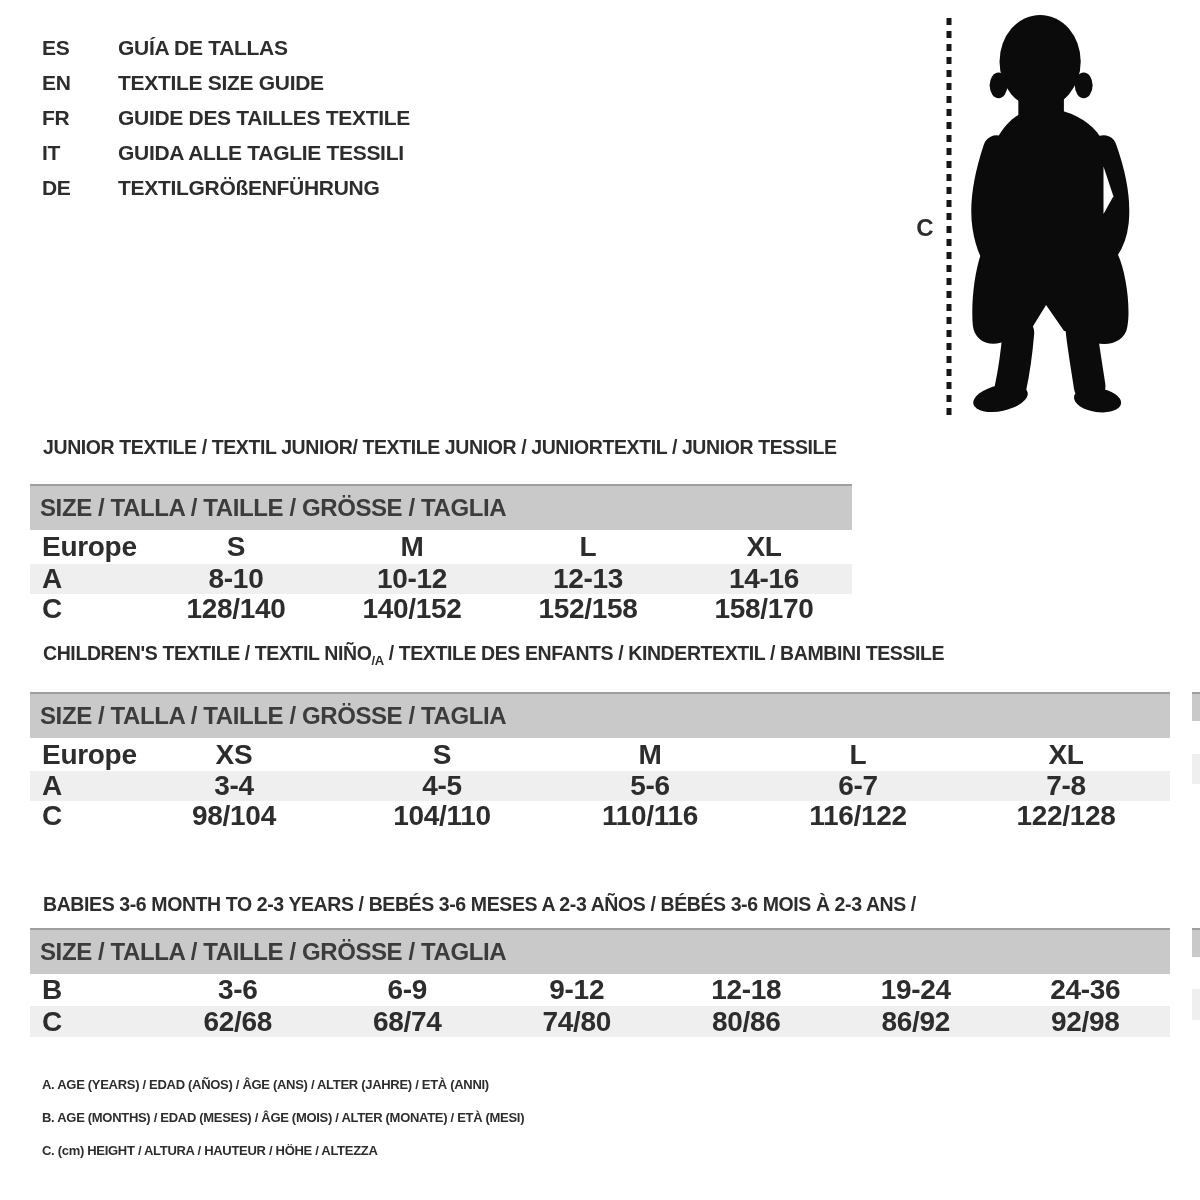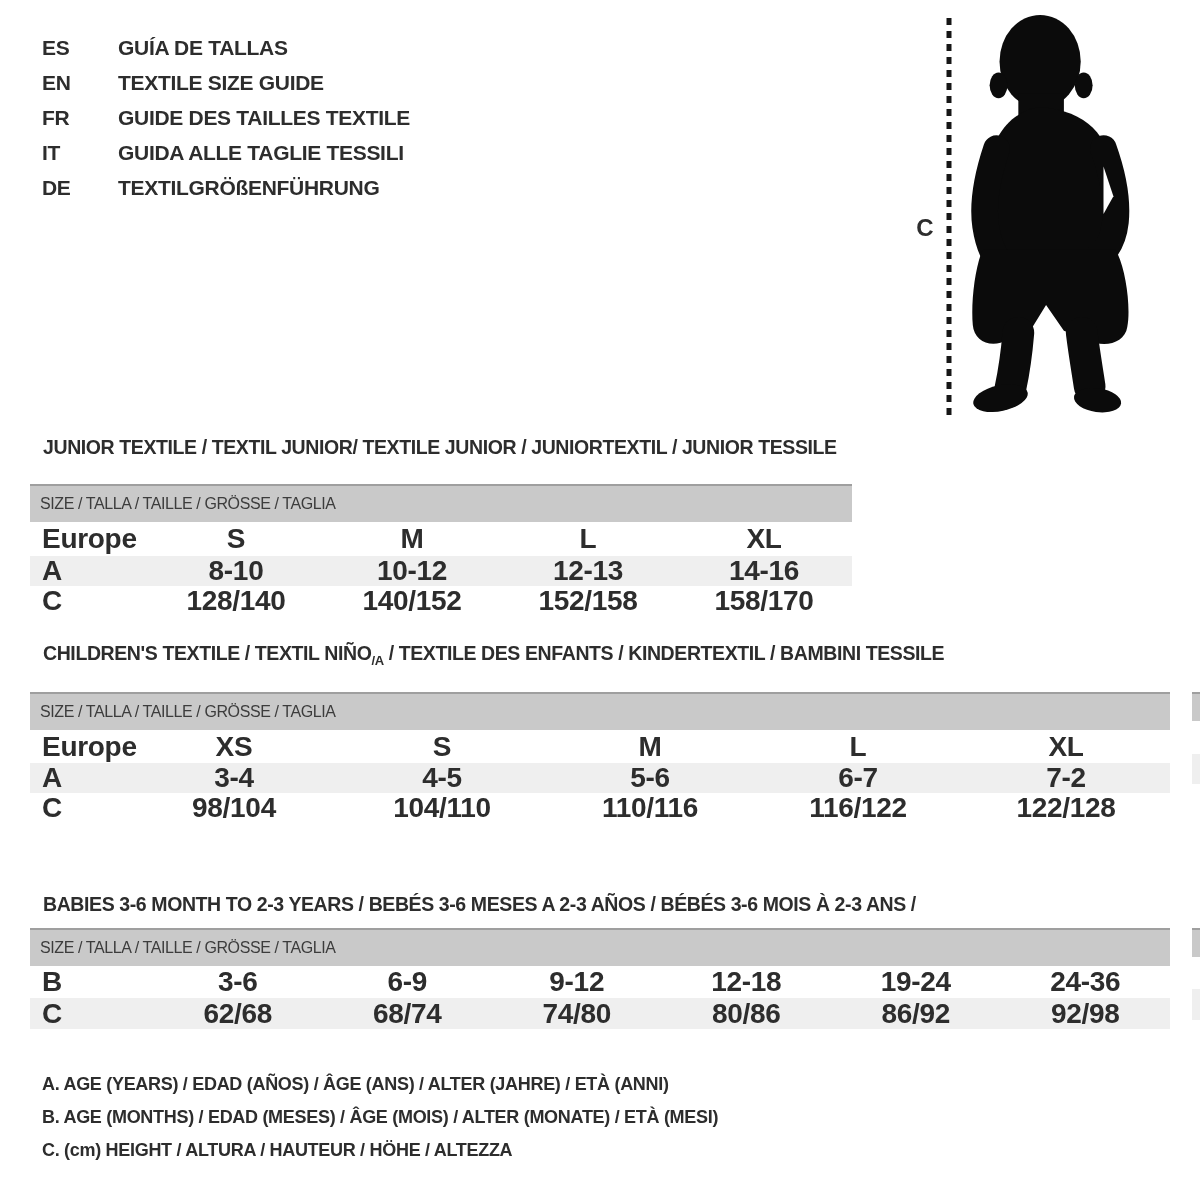--- a/index.html
+++ b/index.html
@@ -15,42 +15,42 @@
   .dash-line { position:absolute; left:944px; top:16px; width:12px; height:402px; }
   .figure-c { position:absolute; left:910px; top:214px; width:30px; font-weight:bold; font-size:24px; text-align:center; }
   .figure { position:absolute; left:958px; top:12px; width:190px; height:406px; }
   
   .section-title { position:absolute; left:43px; font-weight:bold; font-size:19.5px; letter-spacing:-0.4px; line-height:20px; white-space:nowrap;text-align:right; }
   .section-title .sub { font-size:13px; vertical-align:sub; }
   .two-line { line-height:33px; }
   
   .size-table { position:absolute; }
   .size-bar {
-    height:38px; background:#c9c9c9; border-top:2px solid #9f9f9f; box-sizing:border-box;
+    height:46px; background:#c9c9c9; border-top:2px solid #9f9f9f; box-sizing:border-box;
     display:flex; align-items:center; padding-left:10px;
-    font-weight:normal; font-size:16px; color:#3c3c3c; letter-spacing:-0.4px;
+    font-weight:bold; font-size:24px; color:#3c3c3c; letter-spacing:-0.4px;
   }
   .t-row { display:flex; align-items:center; font-weight:bold; font-size:28px; letter-spacing:-0.3px; }
   .t-row.stripe { background:#efefef; }
   .row-h34 { height:34px; } .row-h33 { height:33px; } .row-h32 { height:32px; }
   .row-h31 { height:31px; } .row-h30 { height:30px; }
   .t-label { padding-left:12px; box-sizing:border-box; }
   .t-cell { flex:1; text-align:center; }
   #junior-table   { left:30px; top:484px; width:822px; }
   #junior-table .t-label { width:118px; }
   #children-table { left:30px; top:692px; width:1140px; }
   #children-table .t-label { width:100px; }
   #babies-table   { left:30px; top:928px; width:1140px; }
   #babies-table .t-label { width:123px; }
   
   .edge-sliver { position:absolute; left:1192px; width:8px; }
   .sliver-bar { background:#c9c9c9; border-top:2px solid #9f9f9f; box-sizing:border-box; }
   .sliver-stripe { background:#efefef; }
   
-  .notes { position:absolute; left:42px; top:1068px; font-weight:bold; font-size:18px; letter-spacing:-0.3px; line-height:33px; }
+  .notes { position:absolute; left:42px; top:1068px; font-weight:bold; font-size:13px; letter-spacing:-0.3px; line-height:33px; }
 </style>
 </head>
 <body>
 
 <div class="canvas">
 
   <div class="lang-list">
     <div class="lang-row">
       <span class="lang-code">ES</span>
       <span class="lang-title">GUÍA DE TALLAS</span>
@@ -140,21 +140,21 @@
       <span class="t-cell">M</span>
       <span class="t-cell">L</span>
       <span class="t-cell">XL</span>
     </div>
     <div class="t-row row-h30 stripe">
       <span class="t-label">A</span>
       <span class="t-cell">3-4</span>
       <span class="t-cell">4-5</span>
       <span class="t-cell">5-6</span>
       <span class="t-cell">6-7</span>
-      <span class="t-cell">7-2</span>
+      <span class="t-cell">7-8</span>
     </div>
     <div class="t-row row-h30">
       <span class="t-label">C</span>
       <span class="t-cell">98/104</span>
       <span class="t-cell">104/110</span>
       <span class="t-cell">110/116</span>
       <span class="t-cell">116/122</span>
       <span class="t-cell">122/128</span>
     </div>
   </div>

